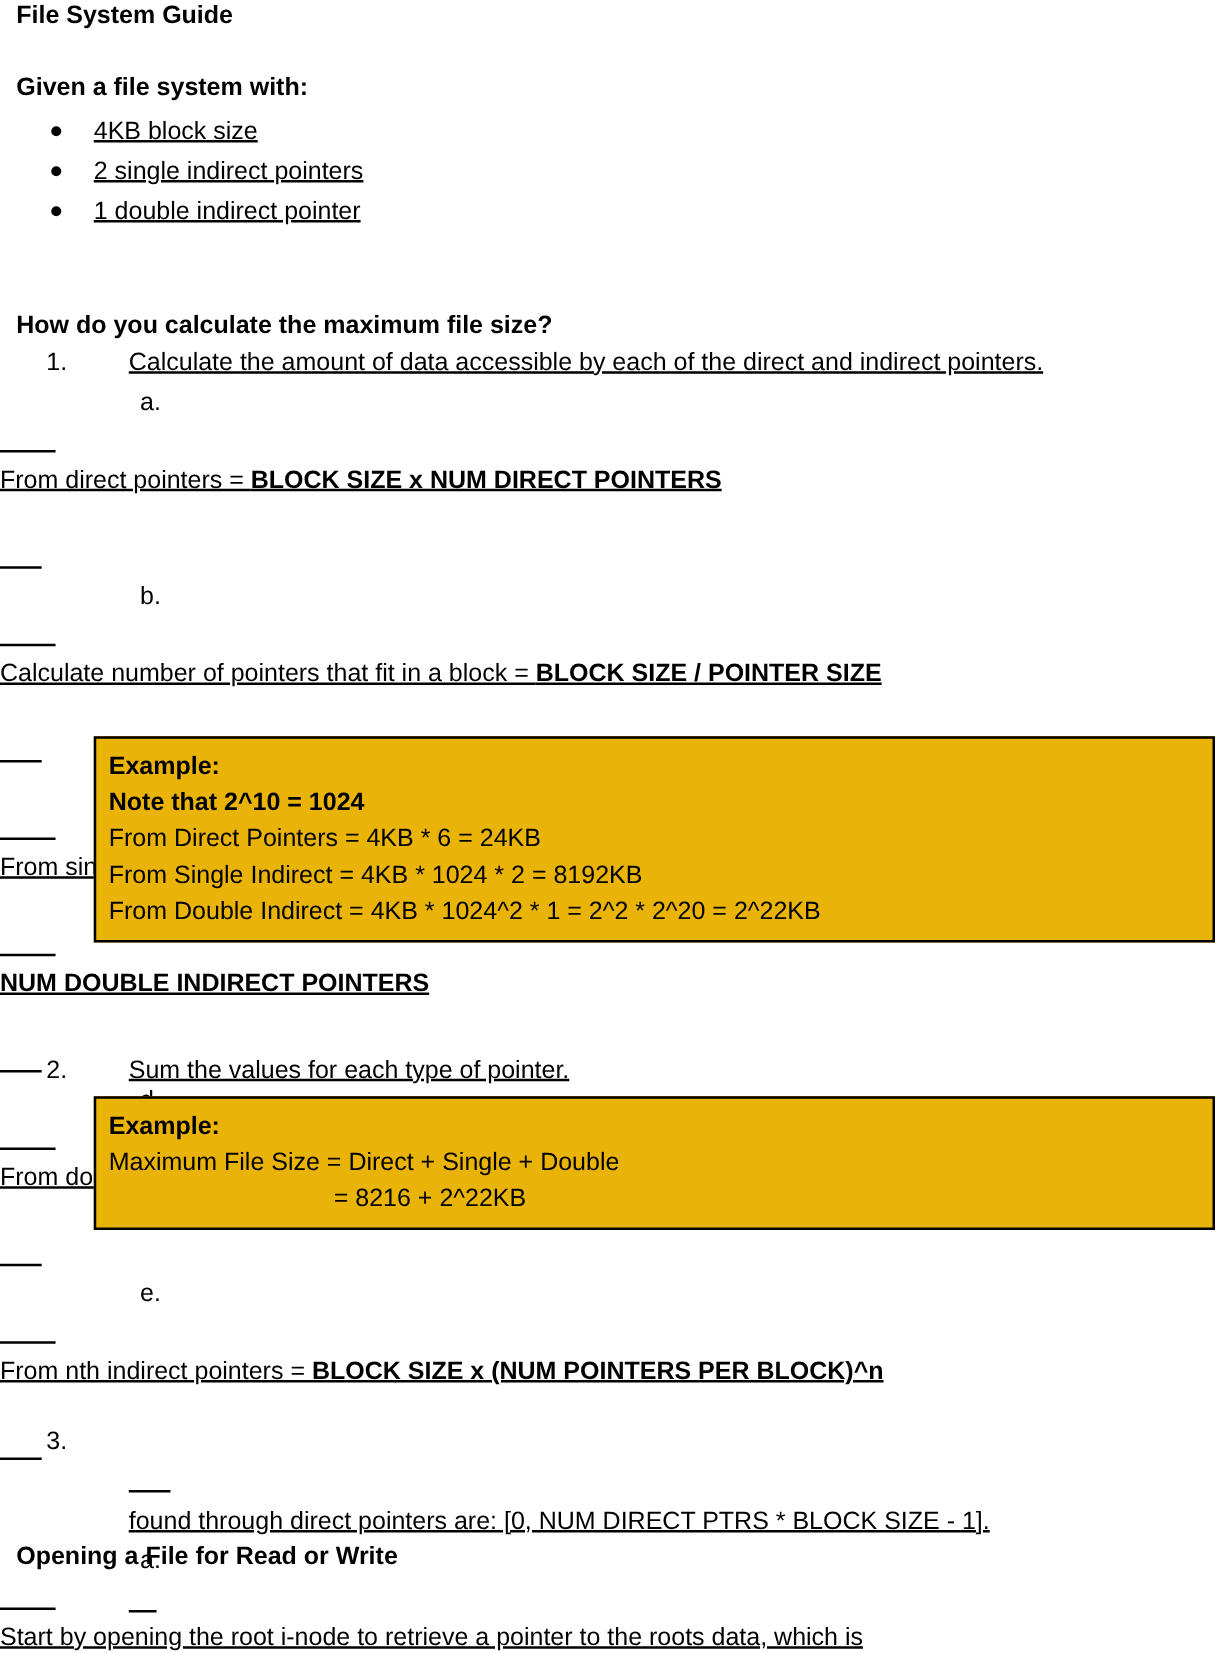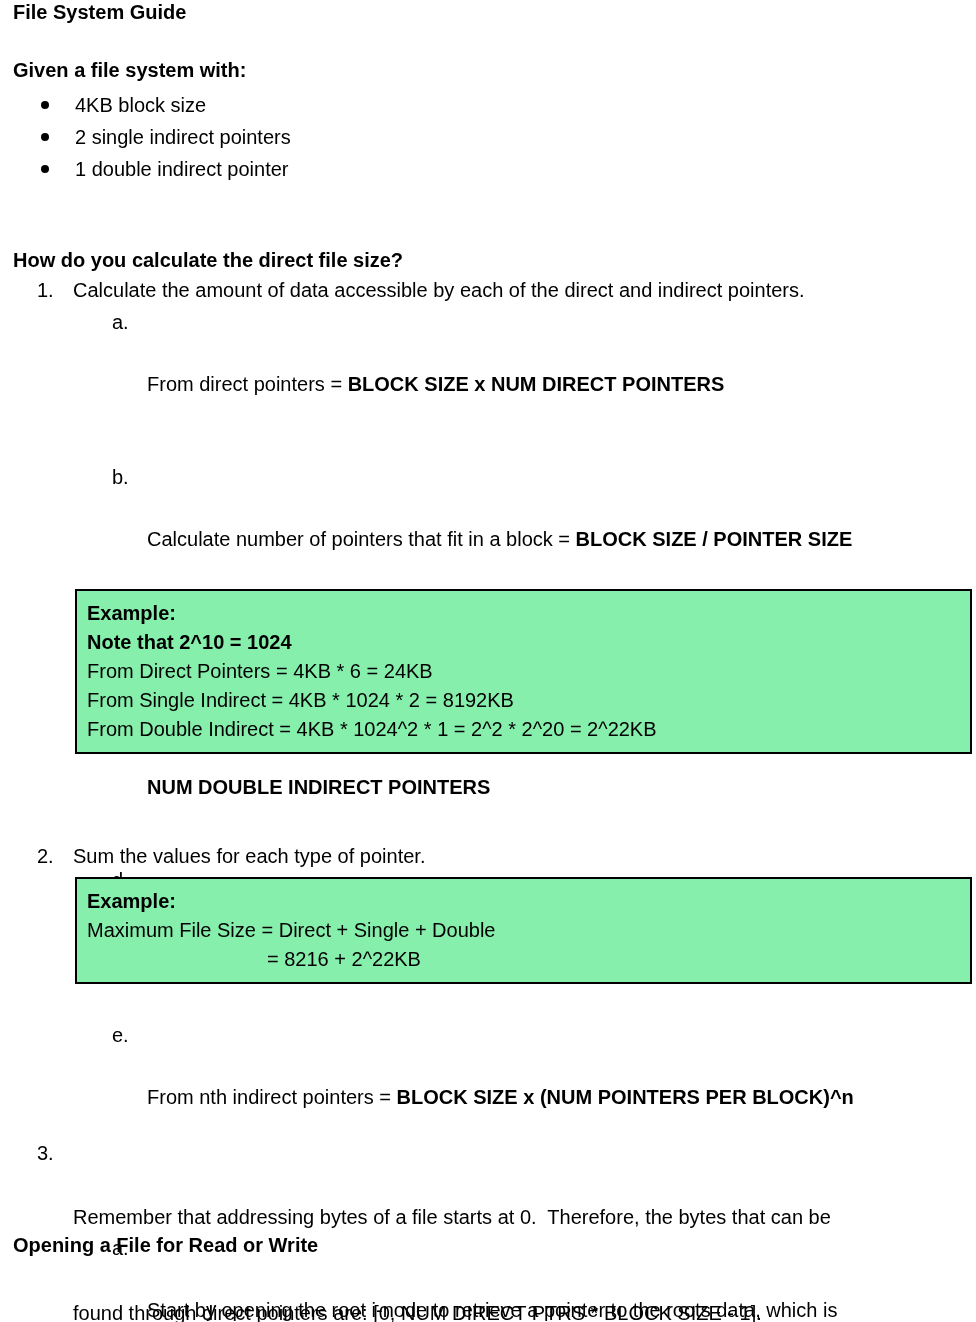--- a/index.html
+++ b/index.html
@@ -10,38 +10,38 @@
     font-family:"Liberation Sans","DejaVu Sans",sans-serif;
     font-size:20px; line-height:31px;
   }
   .page { position:relative; width:976px; height:1322px; overflow:hidden; background:#ffffff; }
   .blk { position:absolute; left:0; width:976px; }
   .pad { padding-left:13px; }
   .b { font-weight:bold; }
   .line, .txt, .marker { white-space:pre-wrap; }
 
   
-  .li { position:relative; }
+  .li { position:relative;text-decoration:underline; }
   .l1 > .marker { position:absolute; left:37px; top:0; }
-  .l1 > .txt    { margin-left:73px; }
+  .l1 > .txt    { margin-left:103px; }
   .l2 > .marker { position:absolute; left:112px; top:0; }
-  .l2 > .txt    { margin-left:147px; }
+  .l2 > .txt    { }
 
   .bullets .li { line-height:32px; }
   .dot { position:absolute; left:41px; top:12px; width:8px; height:8px; border-radius:50%; background:#000; }
   .bullets .txt { margin-left:75px; }
 
   .lh32 { line-height:32px; }
 
   
   .box {
     position:absolute; left:75px; width:897px;
     border:2px solid #000000;
     padding:8px 10px;
-    line-height:29px; background:#86efac;
+    line-height:29px; background:#eab308;
   }
   .eq-cont { padding-left:180px; }
 </style>
 </head>
 <body>
 
 <div class="page">
 
   <div class="blk pad b" style="top:0px; line-height:24px;">File System Guide</div>
 
@@ -55,21 +55,21 @@
     <div class="li">
       <span class="dot"></span>
       <div class="txt">2 single indirect pointers</div>
     </div>
     <div class="li">
       <span class="dot"></span>
       <div class="txt">1 double indirect pointer</div>
     </div>
   </div>
 
-  <div class="blk pad b" style="top:245px;">How do you calculate the direct file size?</div>
+  <div class="blk pad b" style="top:245px;">How do you calculate the maximum file size?</div>
 
   <div class="blk li l1" style="top:275px;">
     <span class="marker">1.</span>
     <div class="txt">Calculate the amount of data accessible by each of the direct and indirect pointers.</div>
   </div>
 
   <div class="blk" style="top:307px;">
     <div class="li l2">
       <span class="marker">a.</span>
       <div class="txt">
@@ -118,21 +118,20 @@
 
   <div class="box" style="top:877px;">
     <div class="line b">Example:</div>
     <div class="line">Maximum File Size = Direct + Single + Double</div>
     <div class="line eq-cont">= 8216 + 2^22KB</div>
   </div>
 
   <div class="blk li l1 lh32" style="top:1075px;">
     <span class="marker">3.</span>
     <div class="txt">
-      <div class="line">Remember that addressing bytes of a file starts at 0.  Therefore, the bytes that can be</div>
       <div class="line">found through direct pointers are: [0, NUM DIRECT PTRS * BLOCK SIZE - 1].</div>
     </div>
   </div>
 
   <div class="blk pad b" style="top:1230px;">Opening a File for Read or Write</div>
 
   <div class="blk" style="top:1233px;">
     <div class="li l2">
       <span class="marker">a.</span>
       <div class="txt">

